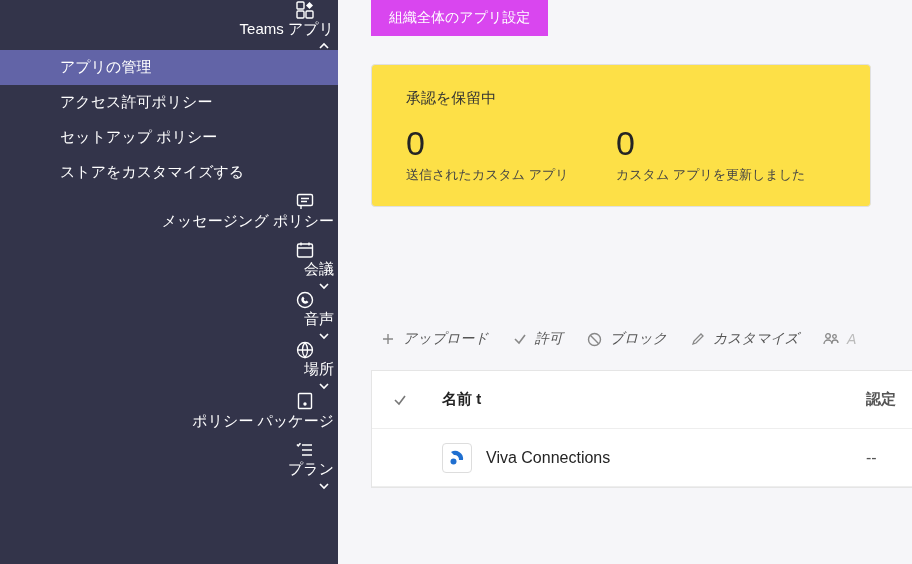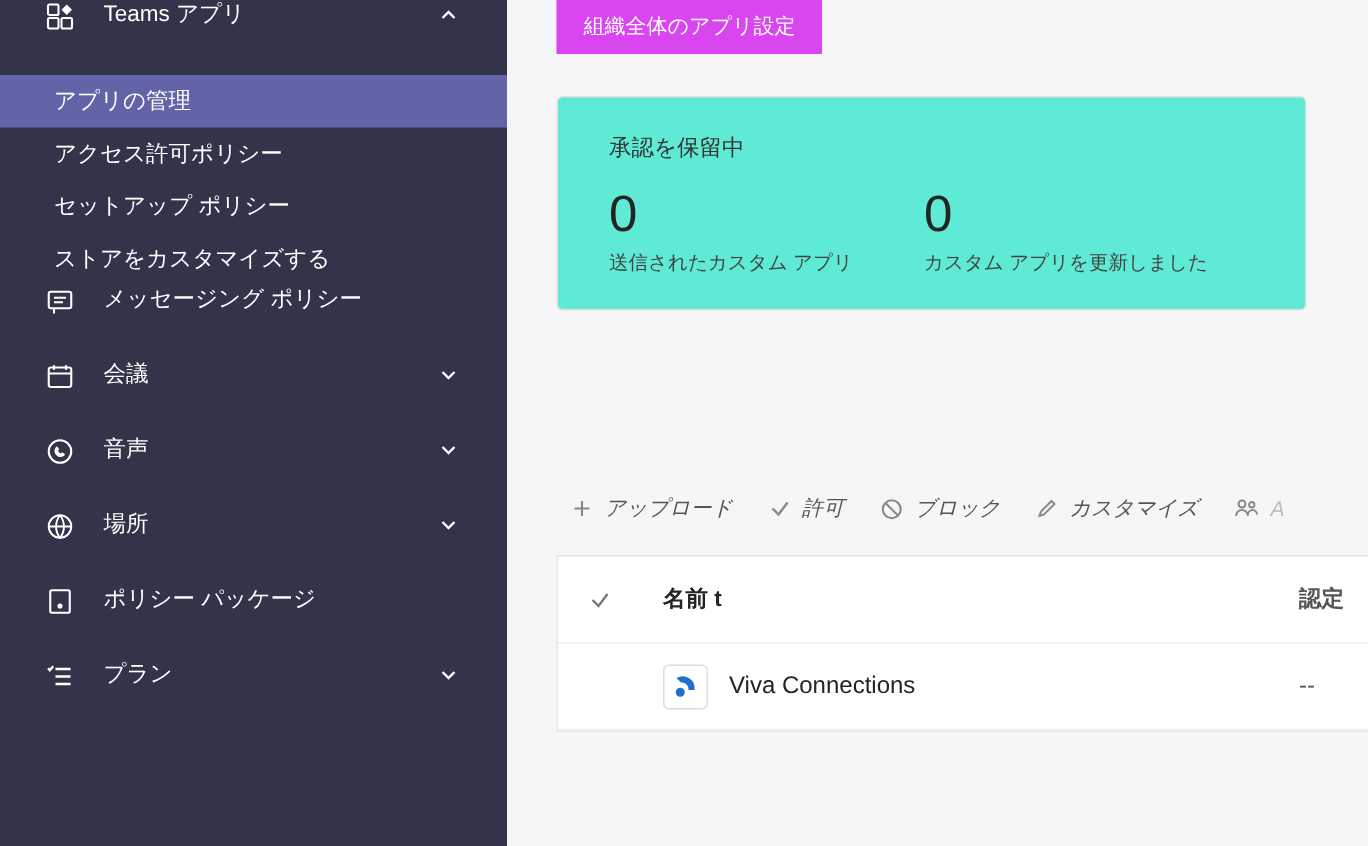--- a/index.html
+++ b/index.html
@@ -16,41 +16,42 @@
   .sidebar {
     width: 338px;
     background: #33344a;
     color: #fff;
     display: flex;
     flex-direction: column;
     font-size: 15px;
   }
   .side-item {
     display: flex;
-    align-items: flex-start;
+    align-items: flex-end;
     height: 50px;
-    padding: 0 29px;
+    padding: 0 4px;
     cursor: pointer;
     position: relative;
+    flex-direction: column;
   }
   .side-item .icon {
     width: 22px; height: 22px;
     display: flex; align-items: center; justify-content: center;
     margin-right: 18px;
   }
   .side-item .label { flex: 1; }
   .side-item .chev {
     display: flex; align-items: center; justify-content: center;
     width: 20px; height: 20px;
   }
   .sub-item {
     display: flex;
     align-items: center;
     height: 35px;
-    padding-left: 36px;
+    padding-left: 60px;
     cursor: pointer;
   }
   .sub-item.selected {
     background: #6264a7;
   }
   svg { display: block; }
 
   
   .main {
     flex: 1;
@@ -65,21 +66,21 @@
     color: #fff;
     border: none;
     padding: 9px 18px;
     font-size: 14px;
     cursor: pointer;
   }
   .card {
     position: absolute;
     left: 33px; top: 64px;
     width: 500px;
-    background: #5eead4;
+    background: #fde047;
     border: 1px solid #e0e0e0;
     border-radius: 4px;
     padding: 24px 34px 22px 34px;
   }
   .card-title { font-size: 15px; color: #333; padding-bottom: 18px; }
   .card-cols { display: flex; }
   .card-col { width: 210px; }
   .big-num { font-size: 34px; font-weight: 400; line-height: 1; }
   .sub-label { font-size: 13px; color: #444; margin-top: 6px; }
 

